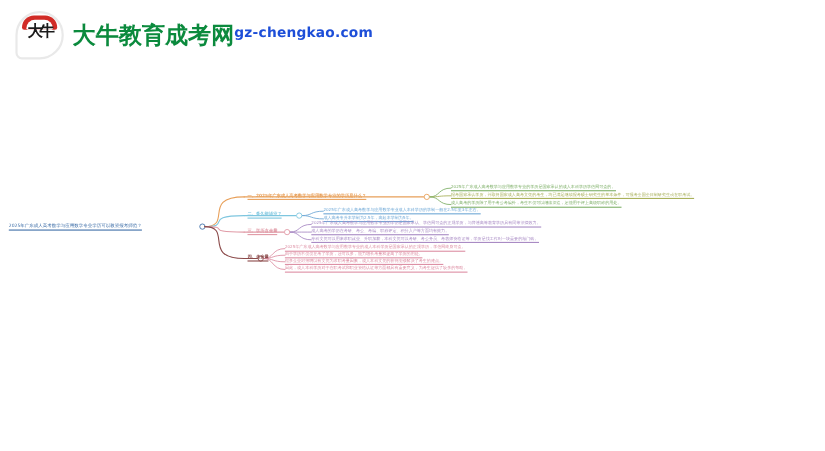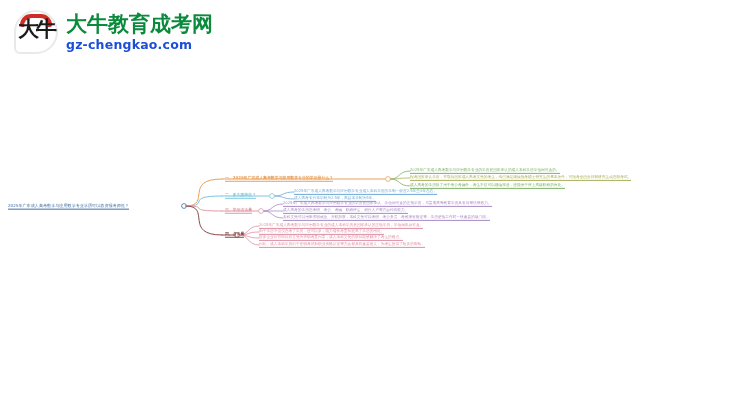--- a/index.html
+++ b/index.html
@@ -32,26 +32,26 @@
     border-radius:16px 16px 3px 3px;
   }
   #logo .mark .swoosh:after{
     content:"";position:absolute;left:4px;top:4px;
     width:24px;height:9px;background:#ffffff;
     border-radius:12px 12px 2px 2px;
   }
   #logo .mark .cn{
     position:absolute;left:0;right:0;top:9px;
     text-align:center;
-    font-size:21px;line-height:20px;font-weight:bold;
+    font-size:14px;line-height:20px;font-weight:bold;
     color:#1a1a1a;
     letter-spacing:-3px;
     white-space:nowrap;
   }
-  #logo .words{display:flex;flex-direction:column;justify-content:center;}
+  #logo .words{display:flex;flex-direction:row;justify-content:center;}
   #logo .cn-title{
     font-size:21px;font-weight:bold;color:#0b8a3d;
     letter-spacing:0px;line-height:23px;white-space:nowrap;
   }
   #logo .url{
     font-size:12.5px;font-weight:bold;color:#1d4ed8;
     letter-spacing:.2px;line-height:15px;white-space:nowrap;
     margin-top:1px;
   }
 

